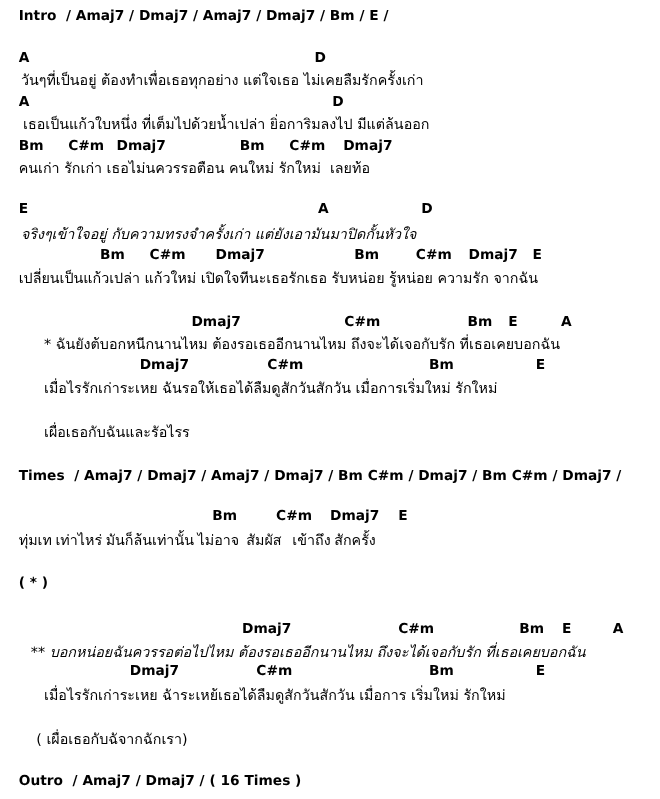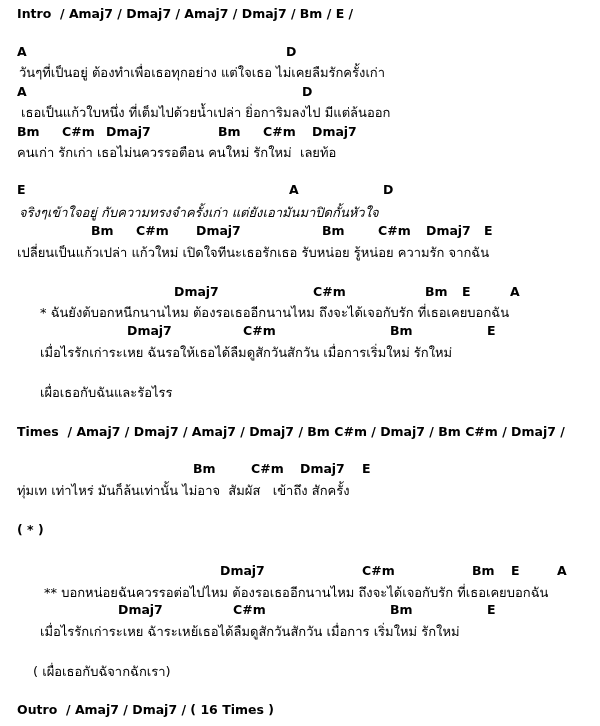--- a/index.html
+++ b/index.html
@@ -92,32 +92,32 @@
 <div class="section-line" style="top:424px; left:17px;">
   <span>Times</span><span style="white-space:pre;">  / Amaj7 / Dmaj7 / Amaj7 / Dmaj7 / Bm C#m / Dmaj7 / Bm C#m / Dmaj7 /</span>
 </div>
 
 <div class="row chord-row" style="top:461px;">
   <span class="chord" style="left:193px;">Bm</span>
   <span class="chord" style="left:251px;">C#m</span>
   <span class="chord" style="left:300px;">Dmaj7</span>
   <span class="chord" style="left:362px;">E</span>
 </div>
-<div class="lyric" style="top:480px; left:17px; white-space:pre;">ทุ่มเท เท่าไหร่ มันก็ล้นเท่านั้น ไม่อาจ  สัมผัส   เข้าถึง สักครั้ง</div>
+<div class="lyric" style="top:480px; left:17px; white-space:pre;font-family:Liberation Serif, serif;">ทุ่มเท เท่าไหร่ มันก็ล้นเท่านั้น ไม่อาจ  สัมผัส   เข้าถึง สักครั้ง</div>
 
 <div class="section-line" style="top:522px; left:17px;">( * )</div>
 
 <div class="row chord-row" style="top:563px;">
   <span class="chord" style="left:220px;">Dmaj7</span>
   <span class="chord" style="left:362px;">C#m</span>
   <span class="chord" style="left:472px;">Bm</span>
   <span class="chord" style="left:511px;">E</span>
   <span class="chord" style="left:557px;">A</span>
 </div>
-<div class="lyric" style="top:582px; left:44px;">** บอกหน่อยฉันควรรอต่อไปไหม ต้องรอเธออีกนานไหม ถึงจะได้เจอกับรัก ที่เธอเคยบอกฉัน</div>
+<div class="lyric" style="top:582px; left:28px;font-style:italic;">** บอกหน่อยฉันควรรอต่อไปไหม ต้องรอเธออีกนานไหม ถึงจะได้เจอกับรัก ที่เธอเคยบอกฉัน</div>
 
 <div class="row chord-row" style="top:602px;">
   <span class="chord" style="left:118px;">Dmaj7</span>
   <span class="chord" style="left:233px;">C#m</span>
   <span class="chord" style="left:390px;">Bm</span>
   <span class="chord" style="left:487px;">E</span>
 </div>
 <div class="lyric" style="top:621px; left:40px;">เมื่อไรรักเก่าระเหย ฉัาระเหย้เธอได้ลืมดูสักวันสักวัน เมื่อการ เริ่มใหม่ รักใหม่</div>
 
 <div class="lyric" style="top:661px; left:33px;">( เผื่อเธอกับฉัจากฉักเรา)</div>

